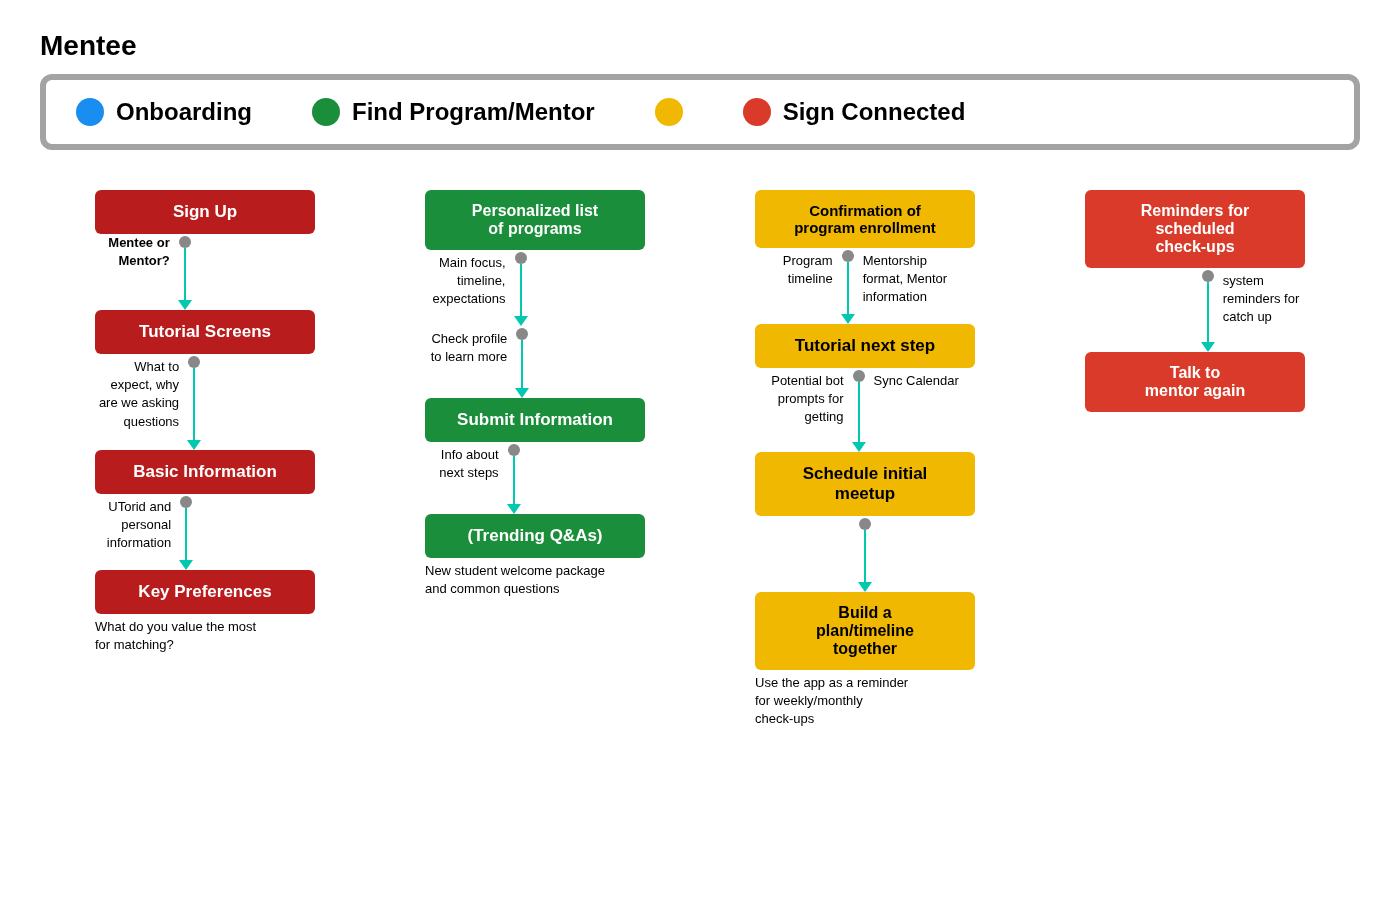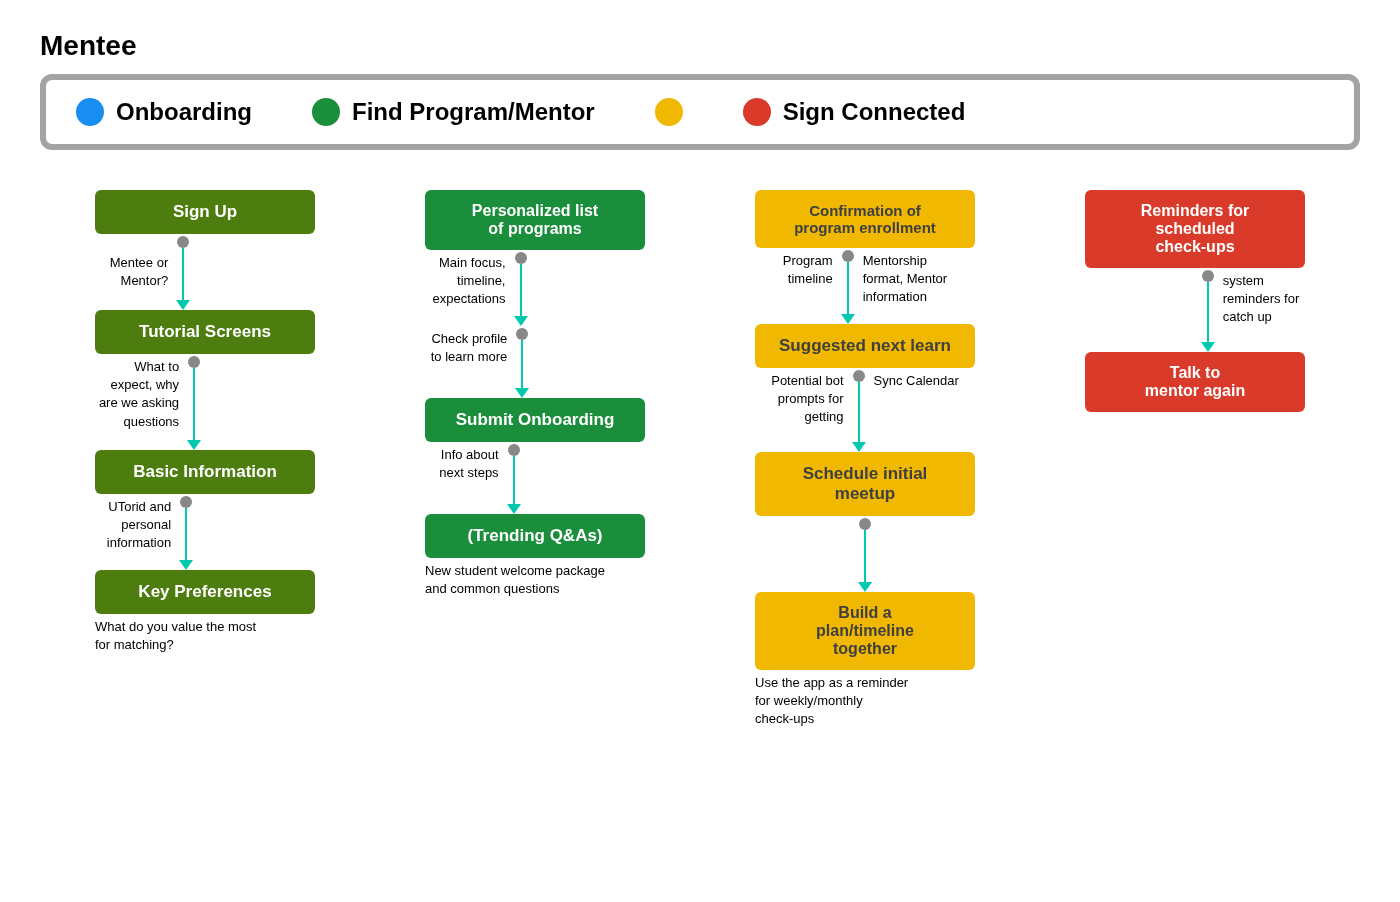--- a/index.html
+++ b/index.html
@@ -54,23 +54,23 @@
     
     .flow-box {
       border-radius: 6px;
       padding: 12px 16px;
       text-align: center;
       font-weight: bold;
       font-size: 17px;
       color: #fff;
       width: 220px;
     }
-    .box-blue { background: #4d7c0f; }
+    .box-blue { background: #b91c1c; }
     .box-green { background: #1a8e3a; }
-    .box-yellow { background: #f0b800; color: #404040; }
+    .box-yellow { background: #f0b800; color: #000000; }
     .box-red { background: #d93a2a; }
 
     
     .connector {
       display: flex;
       flex-direction: column;
       align-items: center;
     }
     .dot {
       width: 12px;
@@ -148,21 +148,21 @@
     <span class="legend-label">Sign Connected</span>
   </div>
 </div>
 
 <div class="columns">
 
   <div class="column">
 
     <div class="flow-box box-blue">Sign Up</div>
     <div class="connector-row">
-      <div class="side-note side-note-left" style="margin-top:20px;">Mentee or<br>Mentor?</div>
+      <div class="side-note side-note-left" style="margin-top:0;font-weight:bold;">Mentee or<br>Mentor?</div>
       <div class="connector">
         <div class="dot"></div>
         <div class="line" style="height:52px;"></div>
         <div class="arrow-down"></div>
       </div>
       <div style="width:110px;"></div>
     </div>
 
     <div class="flow-box box-blue">Tutorial Screens</div>
     <div class="connector-row">
@@ -206,21 +206,21 @@
     <div class="connector-row">
       <div class="side-note side-note-left" style="margin-top:4px;">Check profile<br>to learn more</div>
       <div class="connector">
         <div class="dot"></div>
         <div class="line" style="height:48px;"></div>
         <div class="arrow-down"></div>
       </div>
       <div style="width:110px;"></div>
     </div>
 
-    <div class="flow-box box-green">Submit Onboarding</div>
+    <div class="flow-box box-green">Submit Information</div>
     <div class="connector-row">
       <div class="side-note side-note-left" style="margin-top:4px;">Info about<br>next steps</div>
       <div class="connector">
         <div class="dot"></div>
         <div class="line" style="height:48px;"></div>
         <div class="arrow-down"></div>
       </div>
       <div style="width:110px;"></div>
     </div>
 
@@ -234,21 +234,21 @@
     <div class="connector-row">
       <div class="side-note side-note-left" style="margin-top:4px;">Program<br>timeline</div>
       <div class="connector">
         <div class="dot"></div>
         <div class="line" style="height:52px;"></div>
         <div class="arrow-down"></div>
       </div>
       <div class="side-note side-note-right" style="margin-top:4px;">Mentorship<br>format, Mentor<br>information</div>
     </div>
 
-    <div class="flow-box box-yellow">Suggested next learn</div>
+    <div class="flow-box box-yellow">Tutorial next step</div>
     <div class="connector-row">
       <div class="side-note side-note-left" style="margin-top:4px;">Potential bot<br>prompts for<br>getting</div>
       <div class="connector">
         <div class="dot"></div>
         <div class="line" style="height:60px;"></div>
         <div class="arrow-down"></div>
       </div>
       <div class="side-note side-note-right" style="margin-top:4px;">Sync Calendar</div>
     </div>
 

